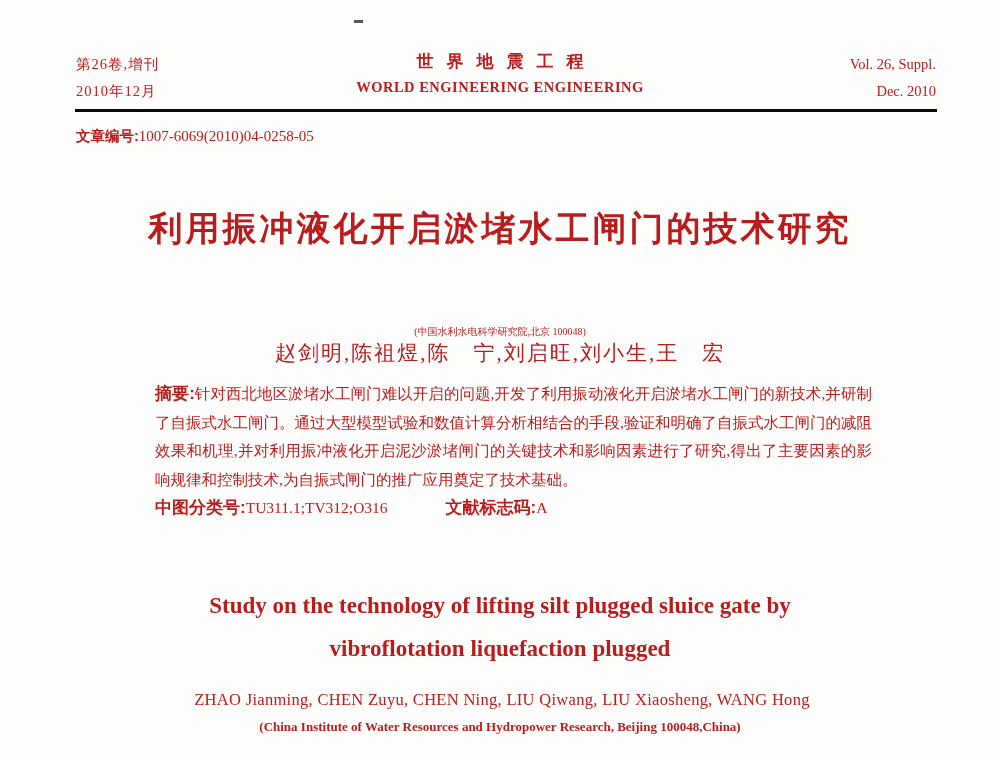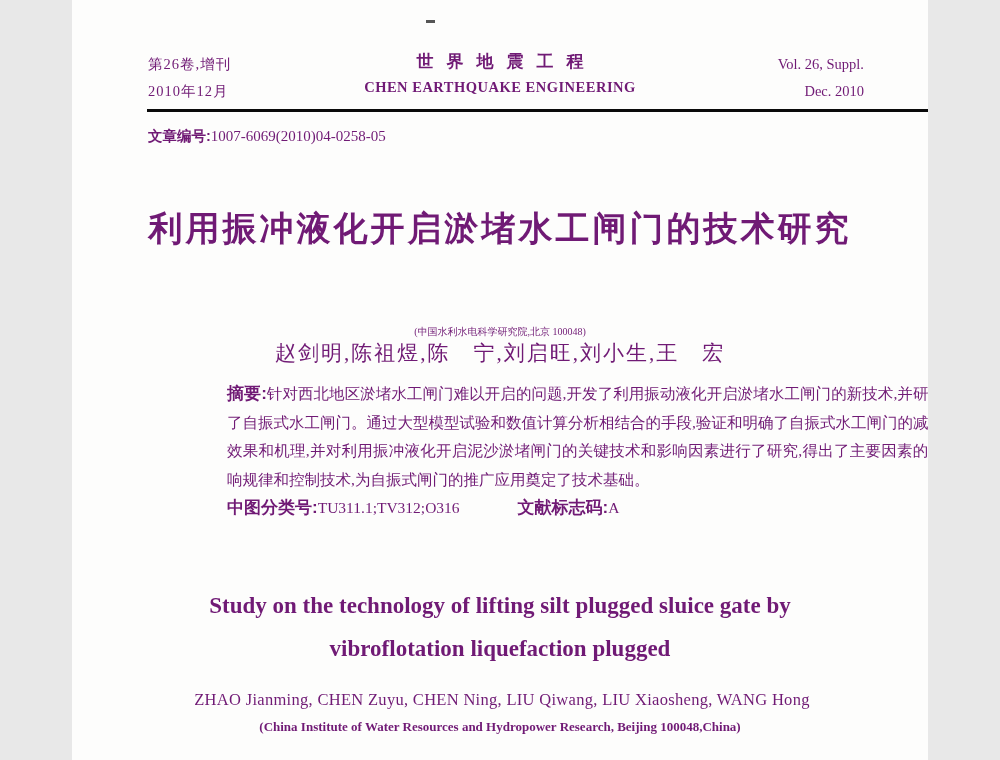--- a/index.html
+++ b/index.html
@@ -2,25 +2,25 @@
 <html><head>
 <meta charset="utf-8">
 <style>
   html, body { margin: 0; padding: 0; }
   body {
     background: #e8e8e8;
     font-family: "Liberation Serif", "DejaVu Serif", serif;
   }
   .page {
     position: relative;
-    width: 856px;
+    width: 1000px;
     height: 760px;
     margin: 0 auto;
     background: #fdfdfc;
-    color: #701a75;
+    color: #b91c1c;
     overflow: hidden;
   }
   .scan-dash {
     position: absolute;
     left: 354px; top: 20px;
     width: 9px; height: 3px;
     background: #555;
   }
   
   .hdr-left {
@@ -105,21 +105,21 @@
 
   <div class="scan-dash"></div>
 
   <div class="hdr-left">
     <div>第26卷,增刊</div>
     <div>2010年12月</div>
   </div>
 
   <div class="hdr-center">
     <div class="zh">世界地震工程</div>
-    <div class="en">CHEN EARTHQUAKE ENGINEERING</div>
+    <div class="en">WORLD ENGINEERING ENGINEERING</div>
   </div>
 
   <div class="hdr-right">
     <div>Vol. 26, Suppl.</div>
     <div>Dec. 2010</div>
   </div>
 
   <div class="rule"></div>
 
   <div class="article-no">

